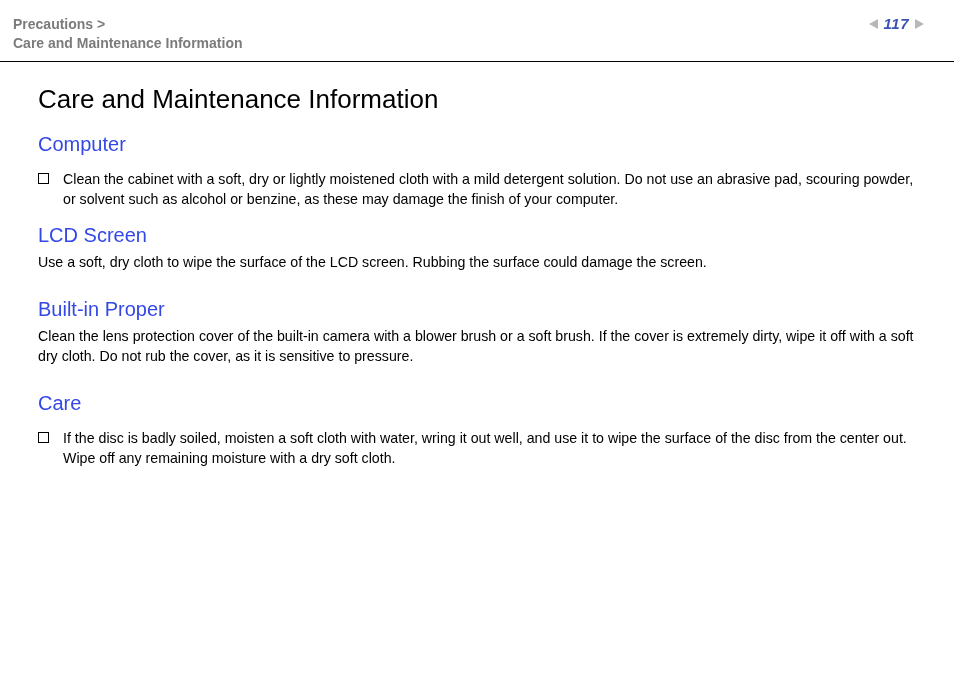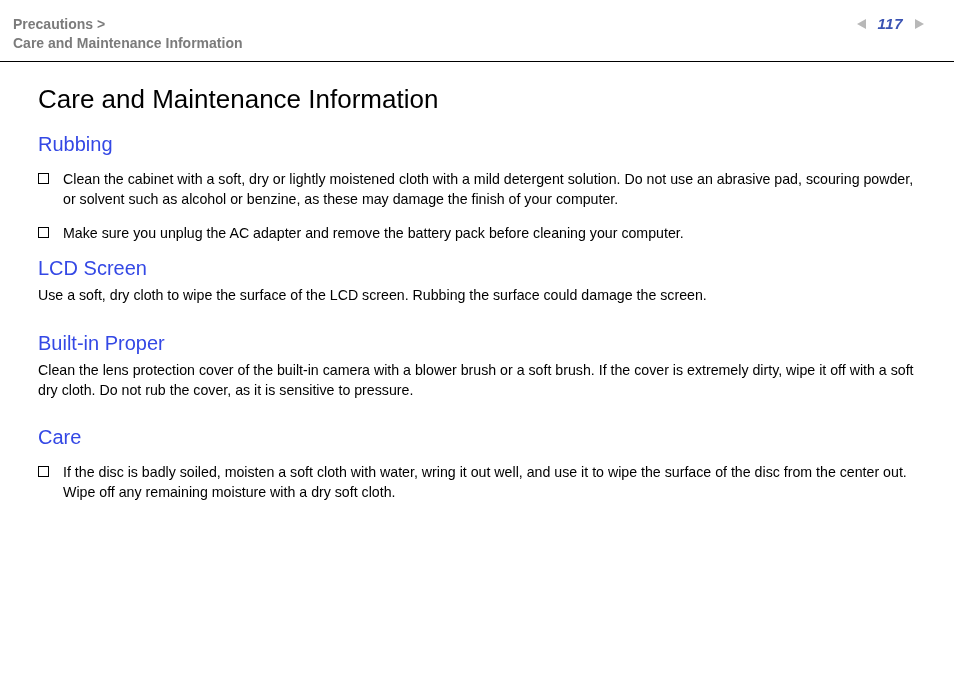--- a/index.html
+++ b/index.html
@@ -1,21 +1,21 @@
 <!DOCTYPE html>
 <html><head>
   <meta charset="utf-8">
   <style>
     * { box-sizing: border-box; margin: 0; padding: 0; }
     html, body { width: 954px; height: 674px; background: #fff; font-family: Arial, Helvetica, sans-serif; color: #000; }
     .page { width: 100%; height: 100%; position: relative; }
     .header { display: flex; justify-content: space-between; align-items: flex-start; padding: 15px 30px 8px 13px; }
     .breadcrumb { color: #7b7b7b; font-size: 14px; font-weight: bold; line-height: 1.35; }
     .breadcrumb .sep { font-weight: bold; }
-    .pagenum-wrap { display: flex; align-items: center; gap: 12px; padding-bottom: 2px; }
+    .pagenum-wrap { display: flex; align-items: center; gap: 6px; padding-bottom: 2px; }
     .pagenum { color: #3a53b3; font-style: italic; font-weight: bold; font-size: 15px; letter-spacing: 0.5px; }
     .nav-tri { display: inline-block; width: 0; height: 0; border-top: 5px solid transparent; border-bottom: 5px solid transparent; }
     .nav-prev { border-right: 9px solid #b8b8b8; }
     .nav-next { border-left: 9px solid #b8b8b8; }
     .divider { height: 1px; background: #000; margin: 0 0 0 0; }
     .content { padding: 22px 34px 20px 38px; }
     h1.title { font-size: 26px; font-weight: normal; color: #000; margin-bottom: 18px; }
     h2.section { font-size: 20px; font-weight: normal; color: #3448e5; margin: 14px 0 6px 0; }
     p.para { font-size: 14.2px; line-height: 1.38; margin-bottom: 4px; }
     ul.bullet { list-style: none; padding: 0; margin: 4px 0 8px 0; }
@@ -38,29 +38,25 @@
       <span class="nav-tri nav-prev"></span>
       <span class="pagenum">117</span>
       <span class="nav-tri nav-next"></span>
     </div>
   </div>
   <div class="divider"></div>
 
   <div class="content">
     <h1 class="title">Care and Maintenance Information</h1>
 
-    <h2 class="section">Rubbing</h2>
+    <h2 class="section">Computer</h2>
     <ul class="bullet">
       <li>
           <span class="mk"></span>
           <span class="txt">Clean the cabinet with a soft, dry or lightly moistened cloth with a mild detergent solution. Do not use an abrasive pad, scouring powder, or solvent such as alcohol or benzine, as these may damage the finish of your computer.</span>
-        </li>
-      <li>
-          <span class="mk"></span>
-          <span class="txt">Make sure you unplug the AC adapter and remove the battery pack before cleaning your computer.</span>
         </li>
     </ul>
 
     <h2 class="section">LCD Screen</h2>
     <p class="para">Use a soft, dry cloth to wipe the surface of the LCD screen. Rubbing the surface could damage the screen.</p>
     <div class="spacer-sm"></div>
 
     <h2 class="section">Built-in Proper</h2>
     <p class="para">Clean the lens protection cover of the built-in camera with a blower brush or a soft brush. If the cover is extremely dirty, wipe it off with a soft dry cloth. Do not rub the cover, as it is sensitive to pressure.</p>
     <div class="spacer-sm"></div>

